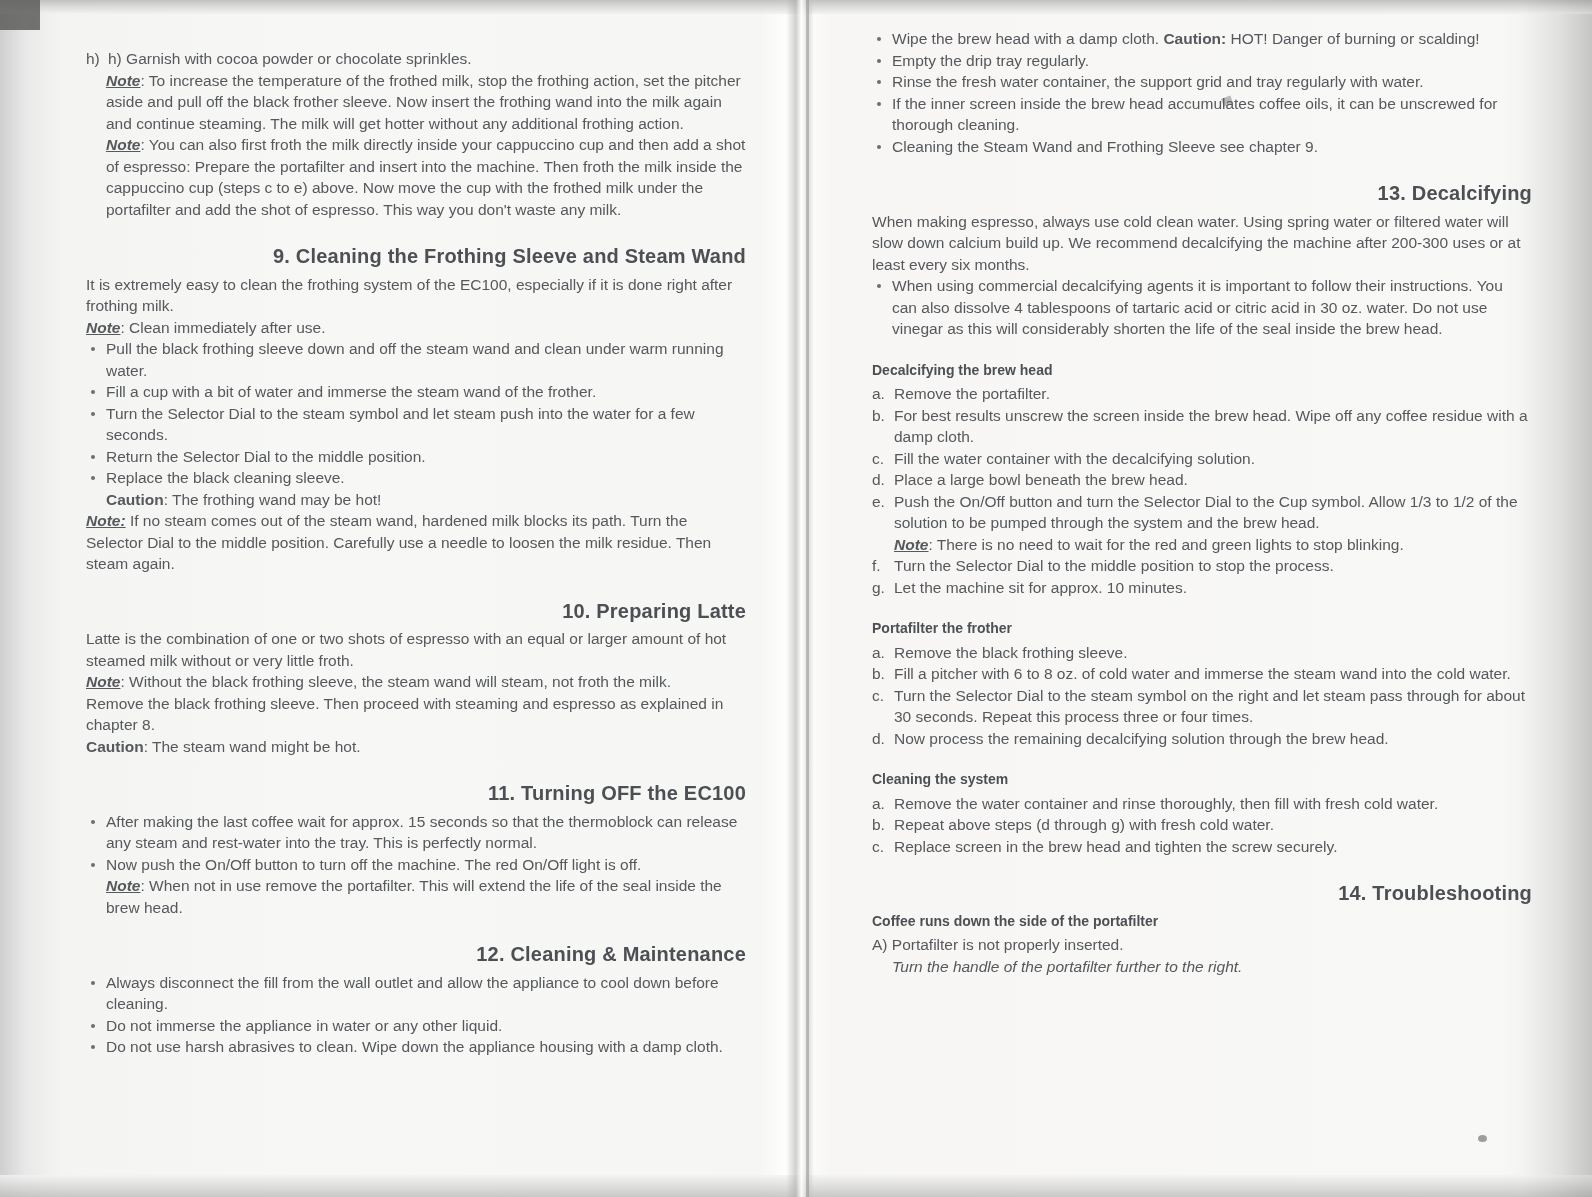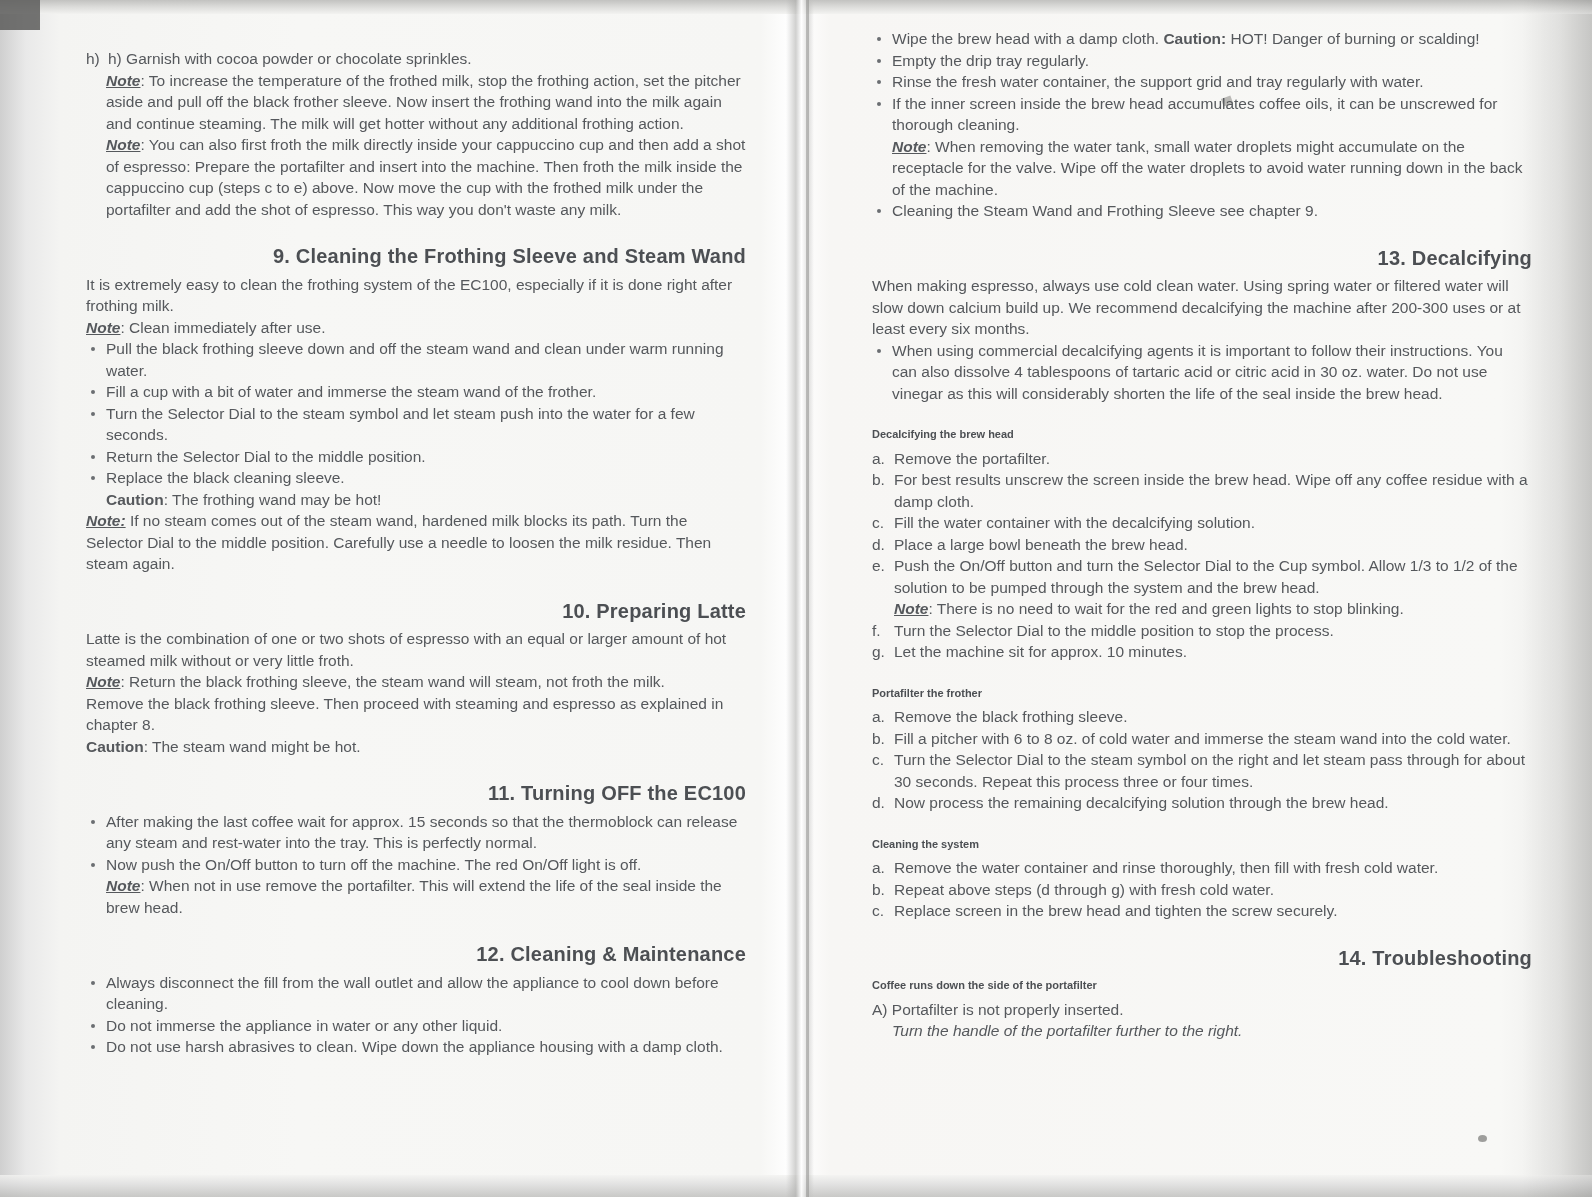--- a/index.html
+++ b/index.html
@@ -75,21 +75,21 @@
 
   h2 {
     font-size: 20px;
     font-weight: bold;
     margin: 26px 0 6px 0;
     color: #4c4f53;
     letter-spacing: .2px;
     text-align: right;
   }
   h3 {
-    font-size: 11px;
+    font-size: 14px;
     font-weight: bold;
     margin: 20px 0 2px 0;
     color: #4c4f53;
   }
   p {
     margin: 0 0 0 0;
     text-indent: 0;
   }
   p.ind {
     margin-left: 20px;
@@ -204,21 +204,21 @@
     <p class="ind">
       <span class="cap-lbl">Caution</span><span>: The frothing wand may be hot!</span>
     </p>
     <p>
       <span class="note-lbl">Note:</span><span> If no steam comes out of the steam wand, hardened milk blocks its path. Turn the Selector Dial to the middle position. Carefully use a needle to loosen the milk residue. Then steam again.</span>
     </p>
 
     <h2>10. Preparing Latte</h2>
     <p>Latte is the combination of one or two shots of espresso with an equal or larger amount of hot steamed milk without or very little froth.</p>
     <p>
-      <span class="note-lbl">Note</span><span>: Return the black frothing sleeve, the steam wand will steam, not froth the milk.</span>
+      <span class="note-lbl">Note</span><span>: Without the black frothing sleeve, the steam wand will steam, not froth the milk.</span>
     </p>
     <p>Remove the black frothing sleeve. Then proceed with steaming and espresso as explained in chapter 8.</p>
     <p>
       <span class="cap-lbl">Caution</span><span>: The steam wand might be hot.</span>
     </p>
 
     <h2>11. Turning OFF the EC100</h2>
     <ul class="bul">
       <li>After making the last coffee wait for approx. 15 seconds so that the thermoblock can release any steam and rest-water into the tray. This is perfectly normal.</li>
       <li>Now push the On/Off button to turn off the machine. The red On/Off light is off.</li>
@@ -241,23 +241,20 @@
   <div class="inner" style="padding-top:24px;">
 
     <ul class="bul">
       <li>
         <span>Wipe the brew head with a damp cloth. </span><span class="cap-lbl">Caution:</span><span> HOT! Danger of burning or scalding!</span>
       </li>
       <li>Empty the drip tray regularly.</li>
       <li>Rinse the fresh water container, the support grid and tray regularly with water.</li>
       <li>
         <span>If the inner screen inside the brew head accumulates coffee oils, it can be unscrewed for thorough cleaning.</span>
-        <span class="sub">
-          <span class="note-lbl">Note</span><span>: When removing the water tank, small water droplets might accumulate on the receptacle for the valve. Wipe off the water droplets to avoid water running down in the back of the machine.</span>
-        </span>
       </li>
       <li>Cleaning the Steam Wand and Frothing Sleeve see chapter 9.</li>
     </ul>
 
     <h2>13. Decalcifying</h2>
     <p>When making espresso, always use cold clean water. Using spring water or filtered water will slow down calcium build up. We recommend decalcifying the machine after 200-300 uses or at least every six months.</p>
     <ul class="bul">
       <li>When using commercial decalcifying agents it is important to follow their instructions. You can also dissolve 4 tablespoons of tartaric acid or citric acid in 30 oz. water. Do not use vinegar as this will considerably shorten the life of the seal inside the brew head.</li>
     </ul>
 

